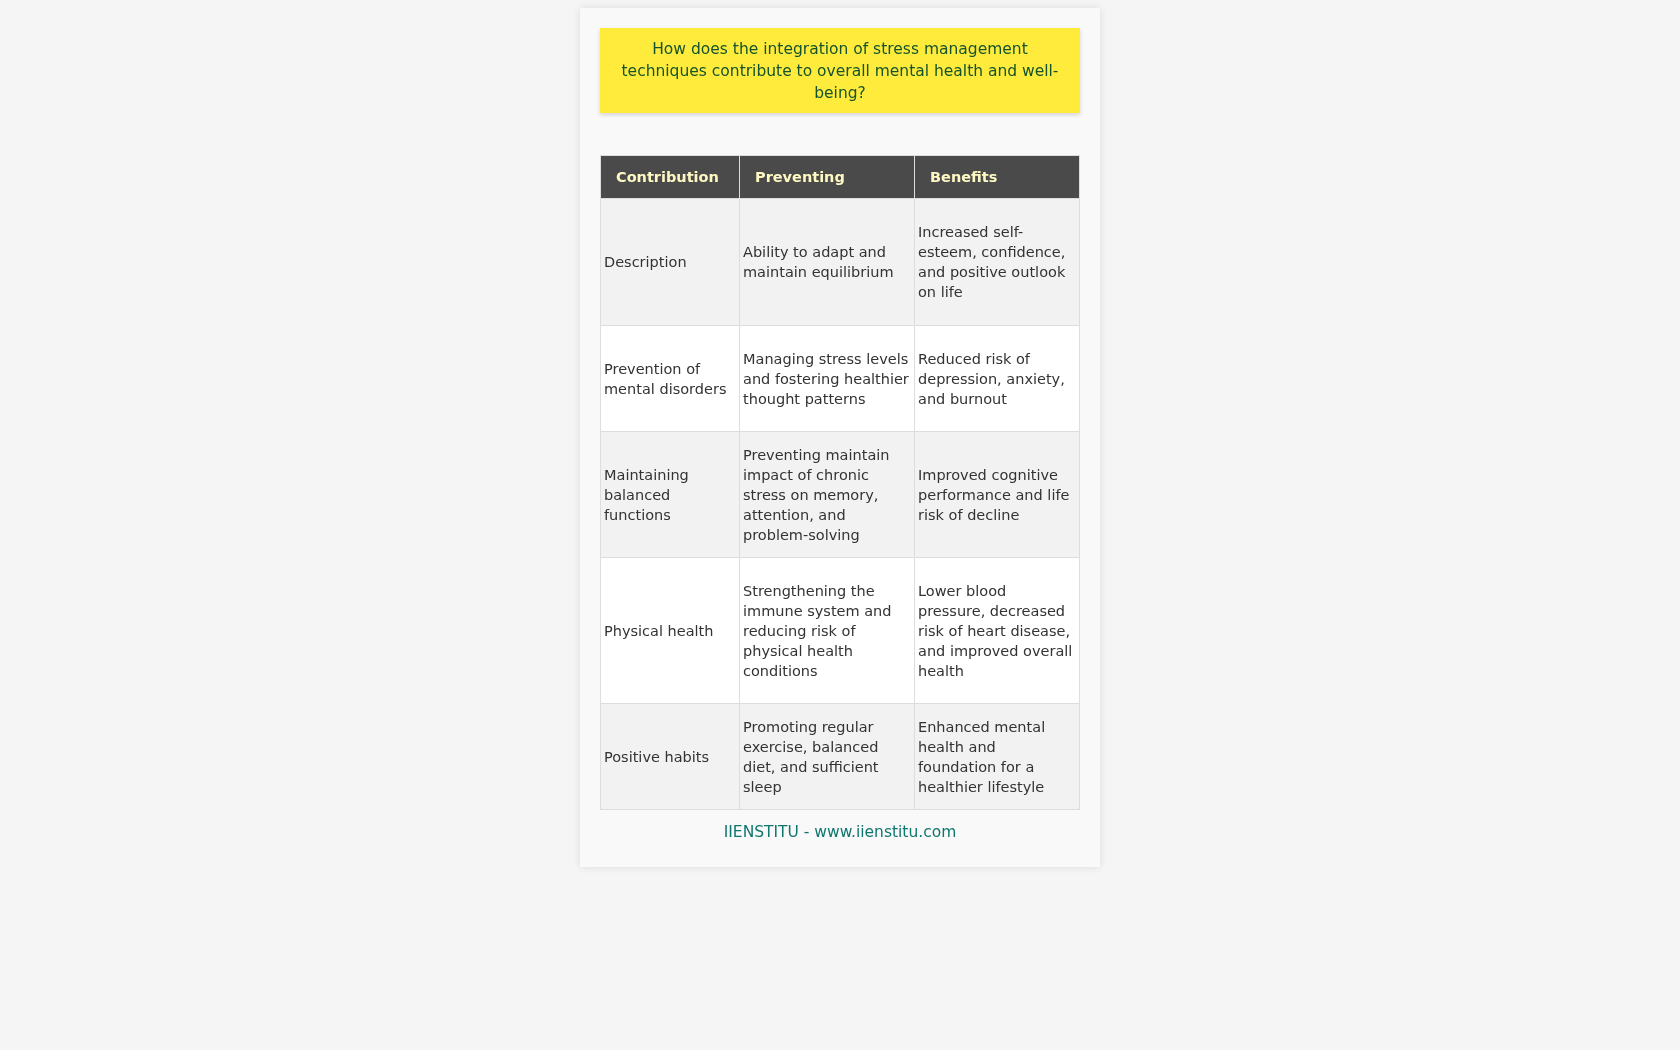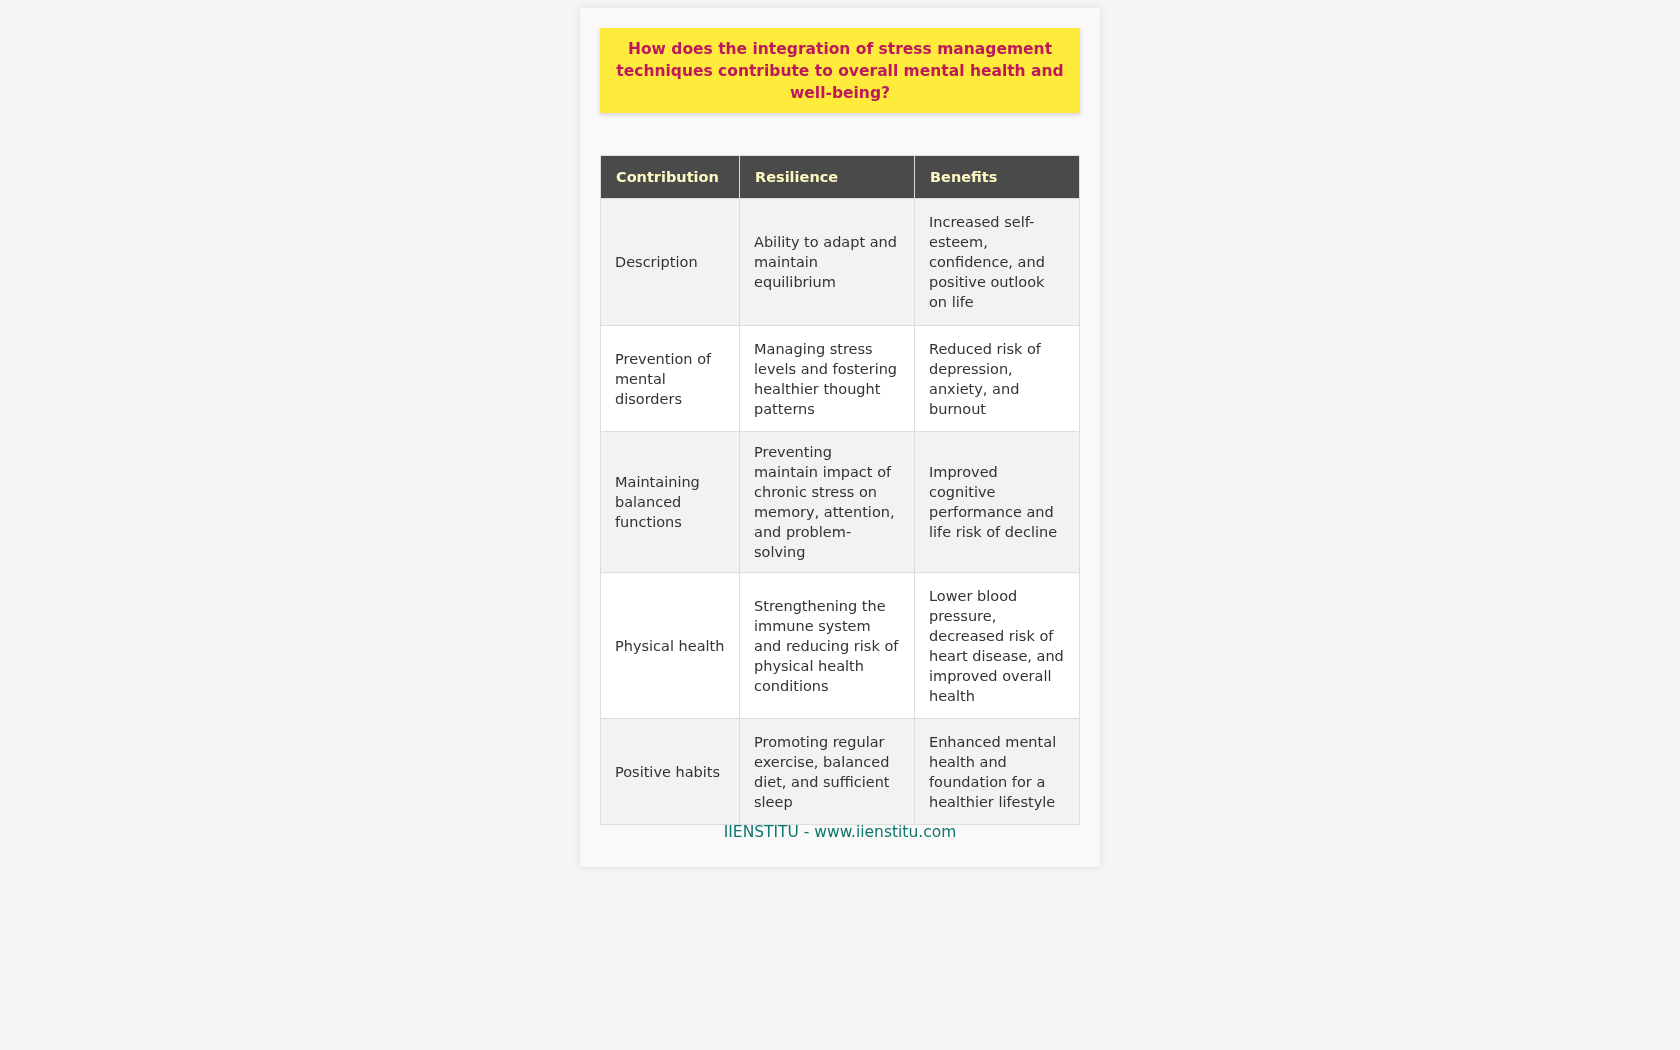--- a/index.html
+++ b/index.html
@@ -20,24 +20,24 @@
   .question {
     position: absolute;
     left: 20px; top: 20px;
     width: 480px; height: 85px;
     background: #ffeb3b;
     box-shadow: 0 2px 4px rgba(0,0,0,0.15);
     display: flex; align-items: center; justify-content: center;
     text-align: center;
     box-sizing: border-box;
     padding: 12px 12px;
-    font-weight: bold;
+    font-weight: normal;
     font-size: 15.5px;
     line-height: 22px;
-    color: #be185d;
+    color: #14532d;
   }
   table.grid {
     position: absolute;
     left: 20px; top: 147px;
     width: 479px;
     border-collapse: collapse;
     table-layout: fixed;
     font-size: 14.5px;
     line-height: 20px;
     color: #333;
@@ -50,21 +50,21 @@
     color: #fef9c3;
     font-weight: bold;
     text-align: left;
     height: 43px;
     padding: 0 15px;
     border: 1px solid #dddddd;
     box-sizing: border-box;
     font-size: 14.5px;
   }
   table.grid td {
-    padding: 10px 14px;
+    padding: 10px 3px;
     border: 1px solid #dddddd;
     vertical-align: middle;
     text-align: left;
     word-wrap: break-word;
   }
   table.grid tr.odd td { background: #f2f2f2; }
   table.grid tr.even td { background: #ffffff; }
   tr.r1 td { height: 106px; }
   tr.r2 td { height: 85px; }
   tr.r3 td { height: 105px; }
@@ -89,21 +89,21 @@
 
   <table class="grid">
     <colgroup>
         <col class="c1">
         <col class="c2">
         <col class="c3">
       </colgroup>
     <thead>
       <tr>
         <th>Contribution</th>
-        <th>Resilience</th>
+        <th>Preventing</th>
         <th>Benefits</th>
       </tr>
     </thead>
     <tbody>
       <tr class="odd r1">
         <td>Description</td>
         <td>Ability to adapt and maintain equilibrium</td>
         <td>Increased self-esteem, confidence, and positive outlook on life</td>
       </tr>
       <tr class="even r2">

